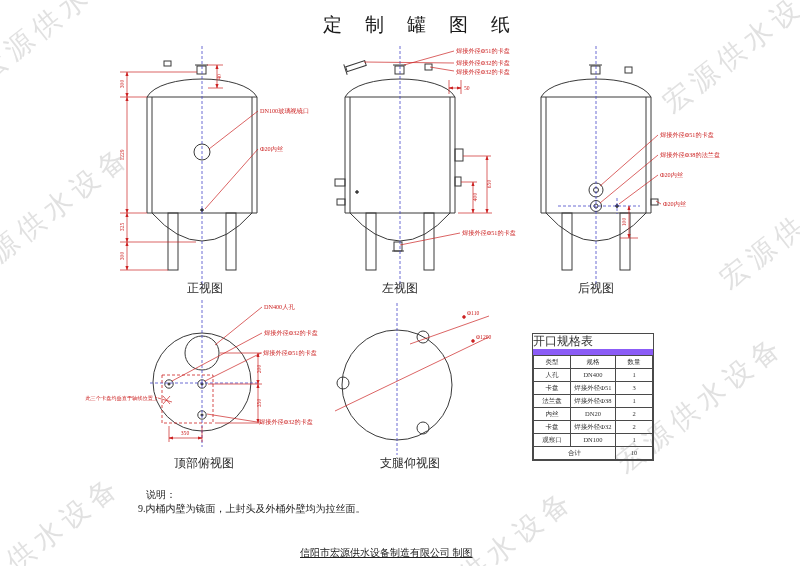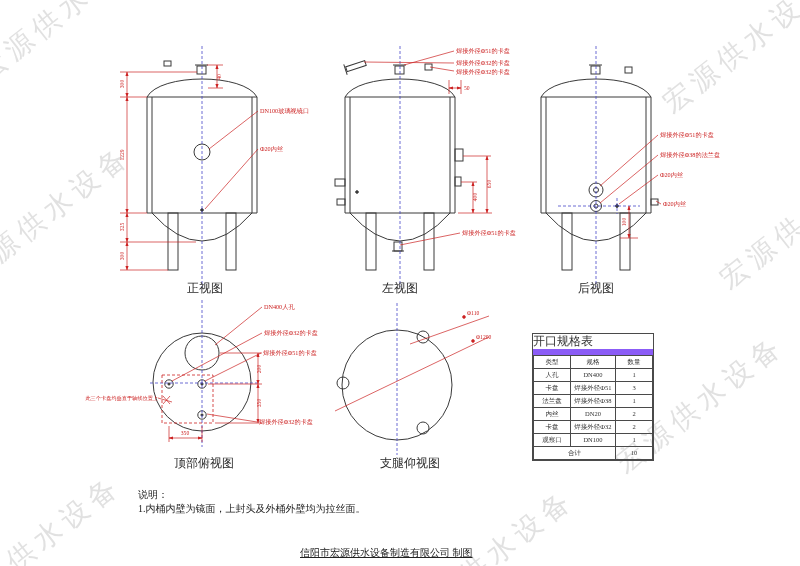--- a/index.html
+++ b/index.html
@@ -13,36 +13,37 @@
   .lbl{font-size:6.2px;fill:#cc2222;}
   .dim{font-size:5.6px;fill:#cc2222;}
   .cap{font-size:12px;fill:#2a2a2a;}
   .spec-table{position:absolute;left:532px;top:333px;width:120px;border:1px solid #4a4a4a;background:transparent;}
   .t-title{height:15px;line-height:15px;font-size:12px;color:#333;border-bottom:6px solid #8b5cf6;}
   .spec-table table{border-collapse:collapse;width:100%;table-layout:fixed;}
   .spec-table th,.spec-table td{border:1px solid #4a4a4a;font-size:6.5px;font-weight:normal;
       color:#333;text-align:center;padding:0;height:12px;line-height:12px;overflow:hidden;white-space:nowrap;}
   .c1{width:31%;}.c2{width:38%;}.c3{width:31%;}
   .notes{position:absolute;left:138px;top:488px;font-size:10px;color:#222;line-height:13.5px;white-space:nowrap;}
-  .notes .nh{margin-left:0;}
+  .notes .nh{margin-left:8px;}
   .footer{position:absolute;left:300px;top:546px;font-size:10px;color:#222;white-space:nowrap;text-decoration:underline;}
 </style>
 </head>
 <body>
 
 <div class="sheet">
 
   <span class="wm" style="left:-30px;top:60px;">宏源供水设备</span>
   <span class="wm" style="left:655px;top:92px;">宏源供水设备</span>
   <span class="wm" style="left:-45px;top:262px;">宏源供水设备</span>
   <span class="wm" style="left:608px;top:452px;">宏源供水设备</span>
   <span class="wm" style="left:-55px;top:592px;">宏源供水设备</span>
   <span class="wm" style="left:398px;top:606px;">宏源供水设备</span>
   <span class="wm" style="left:712px;top:268px;">宏源供水设备</span>
 
+  <div class="title">定制罐图纸</div>
 
   <svg width="800" height="566" viewBox="0 0 800 566">
     <defs>
       <marker id="arr" viewBox="0 0 10 10" refX="9" refY="5" markerWidth="7" markerHeight="7" orient="auto-start-reverse">
         <path d="M0,1.5 L10,5 L0,8.5 z" fill="#cc2222"></path>
       </marker>
     </defs>
 
     <g stroke="#3a3a3a" stroke-width="1" fill="none">
       <path d="M147,97 C160,73 244,73 257,97"></path>
@@ -276,18 +277,18 @@
       <tr>
         <td colspan="2">合计</td>
         <td>10</td>
       </tr>
     </tbody>
       </table>
   </div>
 
   <div class="notes">
     <div class="nh">说明：</div>
-    <div>1.内桶内壁为镜面，上封头及外桶外壁均为拉丝面。</div>
+    <div>9.内桶内壁为镜面，上封头及外桶外壁均为拉丝面。</div>
   </div>
 
   <div class="footer">信阳市宏源供水设备制造有限公司  制图</div>
 
 </div>
 
 </body></html>

